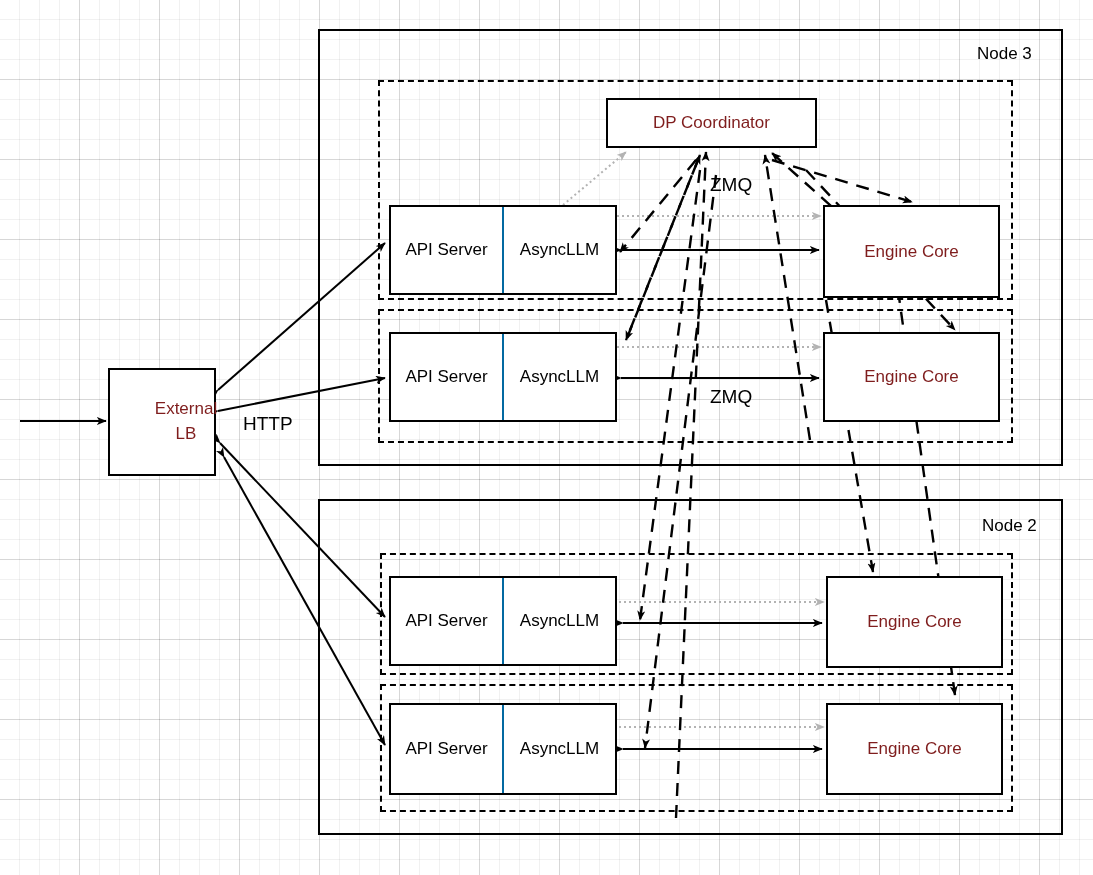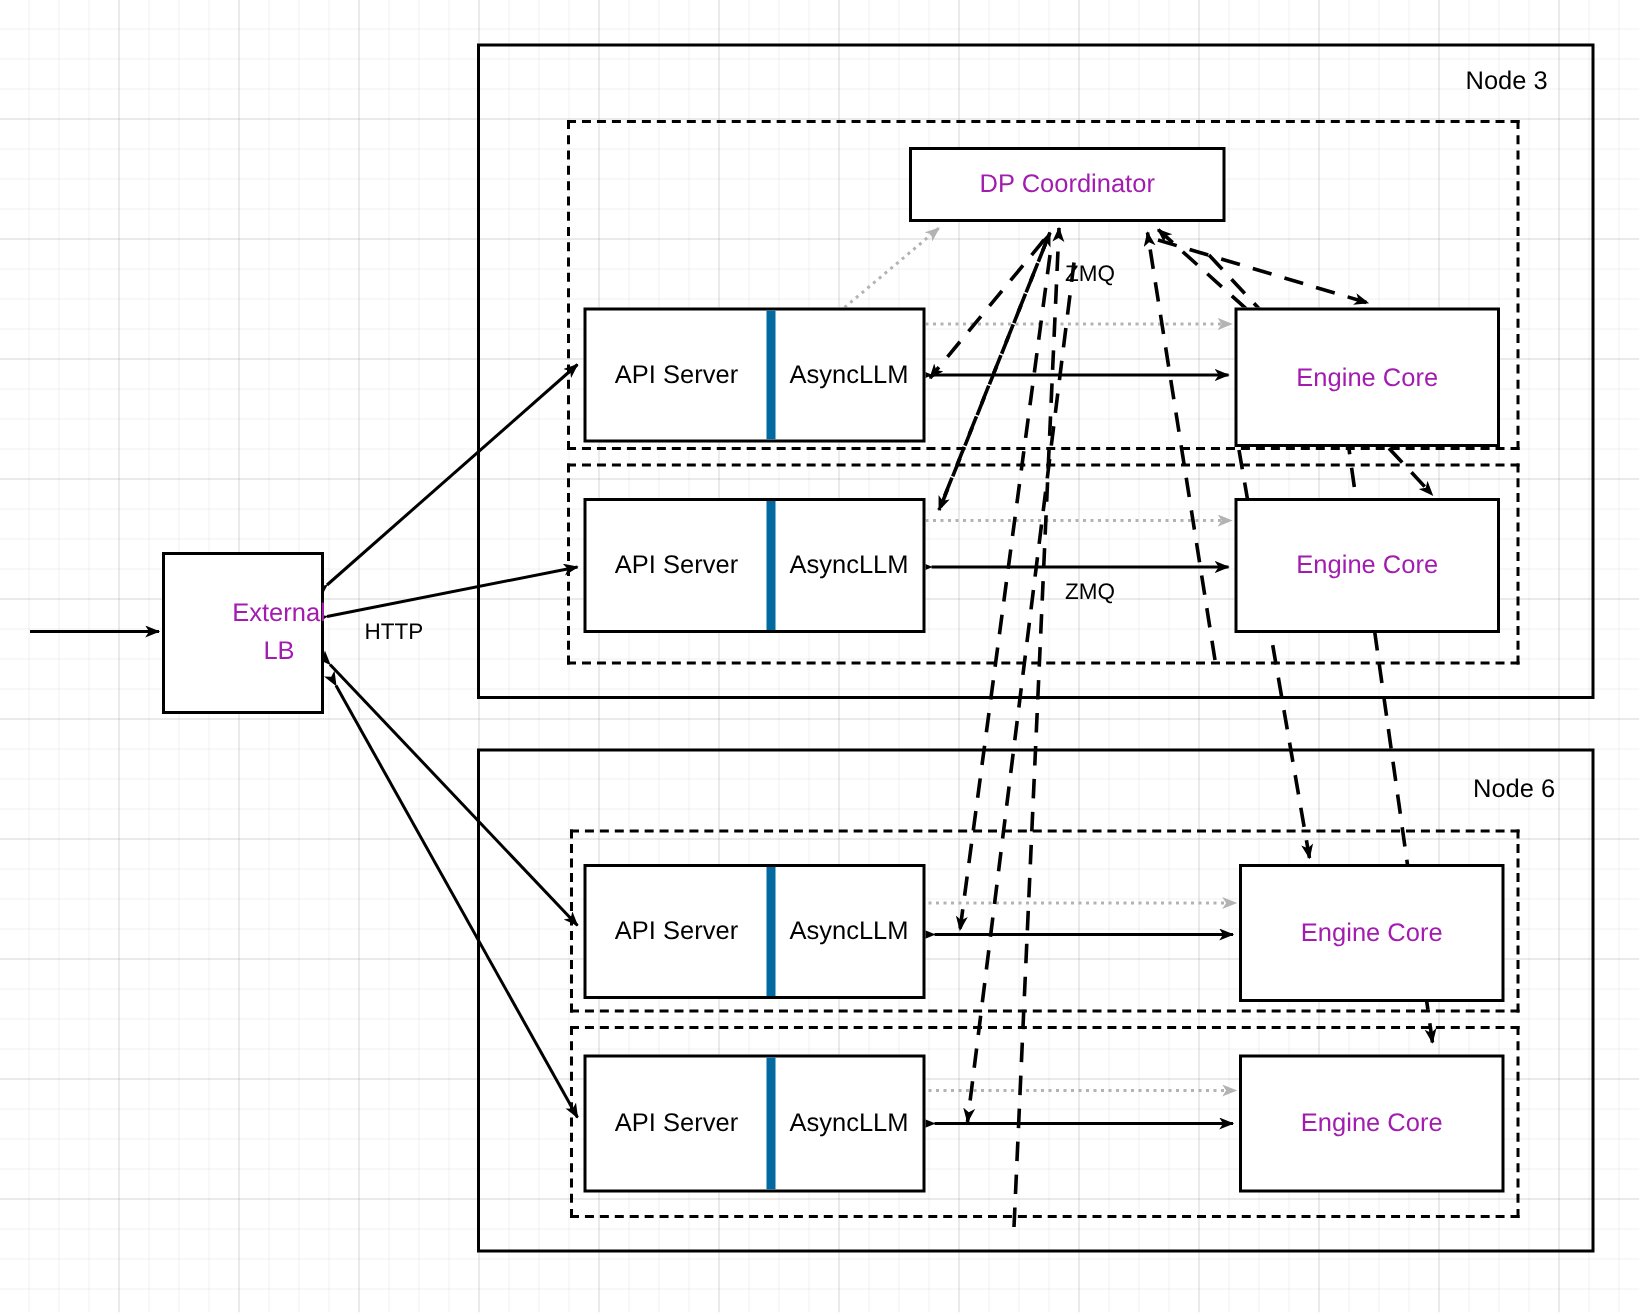--- a/index.html
+++ b/index.html
@@ -48,50 +48,50 @@
   }
   .plain-box {
     position: absolute;
     border: 2px solid #000000;
     background: #ffffff;
     box-sizing: border-box;
     display: flex;
     align-items: center;
     justify-content: center;
     font-size: 17px;
-    color: #a21caf;
+    color: #7f1d1d;
     white-space: nowrap;
   }
   .split-box {
     position: absolute;
     border: 2px solid #000000;
     background: #ffffff;
     box-sizing: border-box;
     display: flex;
     align-items: stretch;
   }
   .split-cell {
     display: flex;
     align-items: center;
     justify-content: center;
     font-size: 17px;
     color: #000000;
     white-space: nowrap;
     box-sizing: border-box;
   }
   .split-cell.left {
-    width: 126px;
-    border-right: 6px solid #0369a1;
+    width: 113px;
+    border-right: 2px solid #0369a1;
   }
   .split-cell.right {
     flex: 1;
   }
   .edge-label {
     position: absolute;
-    font-size: 15px;
+    font-size: 19px;
     color: #000000;
     white-space: nowrap;
     background: transparent;
   }
 </style>
 </head>
 <body>
 
 <div id="canvas">
 
@@ -198,21 +198,21 @@
   <div class="split-box" style="left:389px; top:332px; width:228px; height:90px;">
     <span class="split-cell left">API Server</span>
     <span class="split-cell right">AsyncLLM</span>
   </div>
   <div class="plain-box" style="left:823px; top:332px; width:177px; height:90px;">
     <span>Engine Core</span>
   </div>
   <div class="edge-label" style="left:710px; top:386px;">ZMQ</div>
 
   <div class="node-box" style="left:318px; top:499px; width:745px; height:336px;"></div>
-  <div class="node-label" style="left:982px; top:516px;">Node 6</div>
+  <div class="node-label" style="left:982px; top:516px;">Node 2</div>
 
   <div class="group-box" style="left:380px; top:553px; width:633px; height:122px;"></div>
   <div class="split-box" style="left:389px; top:576px; width:228px; height:90px;">
     <span class="split-cell left">API Server</span>
     <span class="split-cell right">AsyncLLM</span>
   </div>
   <div class="plain-box" style="left:826px; top:576px; width:177px; height:92px;">
     <span>Engine Core</span>
   </div>
 

